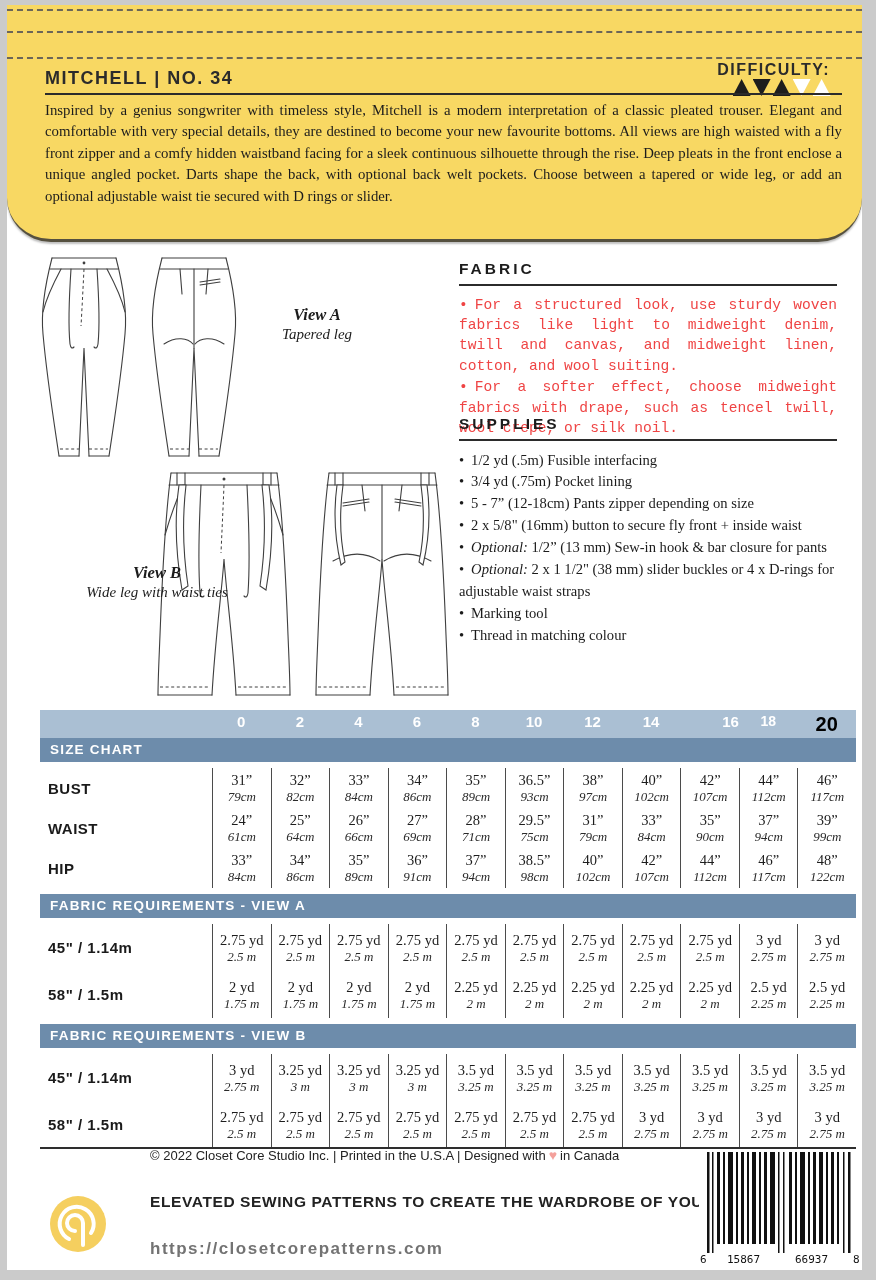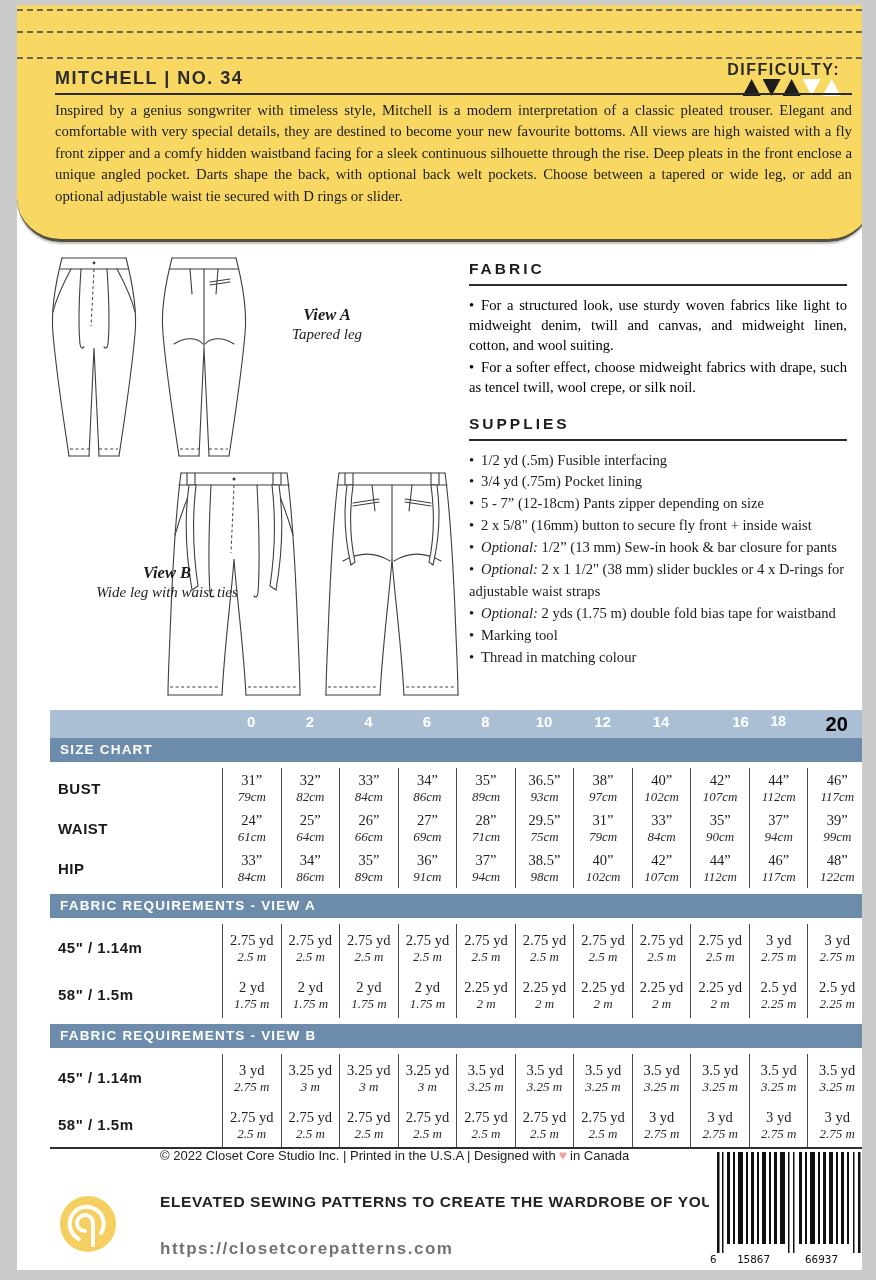--- a/index.html
+++ b/index.html
@@ -1,17 +1,17 @@
 <!DOCTYPE html>
 <html><head>
 <meta charset="utf-8">
 <style>
   html,body{margin:0;padding:0;}
   body{width:876px;height:1280px;background:#cbcbcb;font-family:"Liberation Sans",sans-serif;position:relative;}
-  .page{position:absolute;left:7px;top:5px;width:855px;height:1265px;background:#ffffff;overflow:hidden;margin-left:10px;}
+  .page{position:absolute;left:7px;top:5px;width:855px;height:1265px;background:#ffffff;overflow:hidden;}
 
   
   .flap{position:absolute;left:0;top:0;width:100%;height:234px;background:#F8D863;border-radius:0 0 44px 44px;border-bottom:3px solid #55503f;box-shadow:0 2px 2px rgba(0,0,0,.25);}
   .dashline{position:absolute;left:0;width:100%;border-top:2px dashed #6b6557;}
   .flap-head{position:absolute;left:38px;right:18px;top:56px;display:flex;justify-content:space-between;align-items:center;}
   .flap-title{font-size:18px;font-weight:bold;letter-spacing:1.5px;color:#2b2b2b;}
   .difficulty{display:flex;align-items:center;flex-direction:column;}
   .diff-label{font-size:16px;font-weight:bold;letter-spacing:1.5px;color:#2b2b2b;margin-right:14px;}
   .tris{display:flex;align-items:center;}
   .tri{width:18px;height:17px;display:inline-block;margin-left:2px;}
@@ -29,21 +29,21 @@
   .flatd{stroke:#3f3f3f;stroke-width:1;fill:none;stroke-dasharray:3 2.6;}
   .flatf{stroke:#3f3f3f;stroke-width:1.1;fill:#ffffff;}
   .view-caption{position:absolute;text-align:center;font-family:"Liberation Serif",serif;color:#1c1c1c;}
   .view-caption .vname{font-size:16.5px;font-weight:bold;font-style:italic;}
   .view-caption .vsub{font-size:15px;font-style:italic;line-height:1.25;}
 
   
   .section{position:absolute;width:378px;left:452px;}
   .sec-h{font-size:15.5px;font-weight:bold;letter-spacing:3px;color:#1c1c1c;}
   .sec-rule{height:1.5px;background:#2b2b2b;margin-top:6px;margin-bottom:9px;}
-  .bullets{font-family:Liberation Serif, serif;font-size:14.6px;line-height:1.4;color:#000000;}
+  .bullets{font-family:Liberation Mono, monospace;font-size:14.6px;line-height:1.4;color:#ef4444;}
   .bullets .b-item{text-align:justify;margin-bottom:1px;}
   .sup-list{font-family:"Liberation Serif",serif;font-size:14.6px;line-height:1.5;color:#1b1b1b;}
   .bullet{margin-right:7px;}
   .opt{font-style:italic;}
 
   
   .tables{position:absolute;left:33px;top:705px;width:816px;}
   .band-sizes{display:flex;height:28px;background:#AABFD3;align-items:center;}
   .band-sizes .spacer{width:172px;}
   .band-sizes .szcell{flex:1;text-align:center;color:#ffffff;font-weight:bold;font-size:15px;}
@@ -197,21 +197,20 @@
         <div class="sup-item"><span class="bullet">•</span><span class="opt"></span><span>3/4 yd (.75m) Pocket lining</span></div>
 
         <div class="sup-item"><span class="bullet">•</span><span class="opt"></span><span>5 - 7” (12-18cm) Pants zipper depending on size</span></div>
 
         <div class="sup-item"><span class="bullet">•</span><span class="opt"></span><span>2 x 5/8" (16mm) button to secure fly front + inside waist</span></div>
 
         <div class="sup-item"><span class="bullet">•</span><span class="opt">Optional: </span><span>1/2” (13 mm) Sew-in hook &amp; bar closure for pants</span></div>
 
         <div class="sup-item"><span class="bullet">•</span><span class="opt">Optional: </span><span>2 x 1 1/2" (38 mm) slider buckles or 4 x D-rings for adjustable waist straps</span></div>
 
-        <div class="sup-item"><span class="bullet">•</span><span class="opt">Optional: </span><span>2 yds (1.75 m) double fold bias tape for waistband</span></div>
 
         <div class="sup-item"><span class="bullet">•</span><span class="opt"></span><span>Marking tool</span></div>
 
         <div class="sup-item"><span class="bullet">•</span><span class="opt"></span><span>Thread in matching colour</span></div>
       </div>
   </div>
 
   <div class="tables">
 
     <div class="band-sizes">

